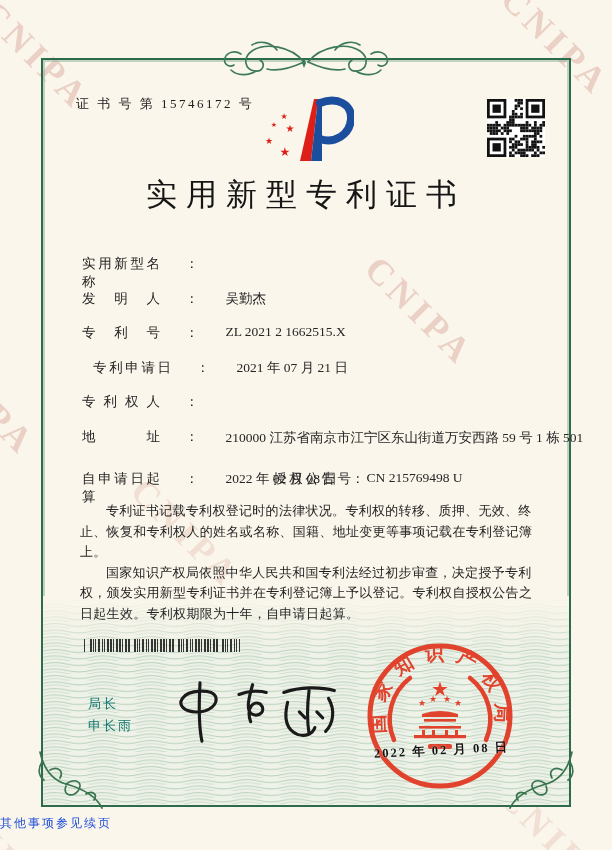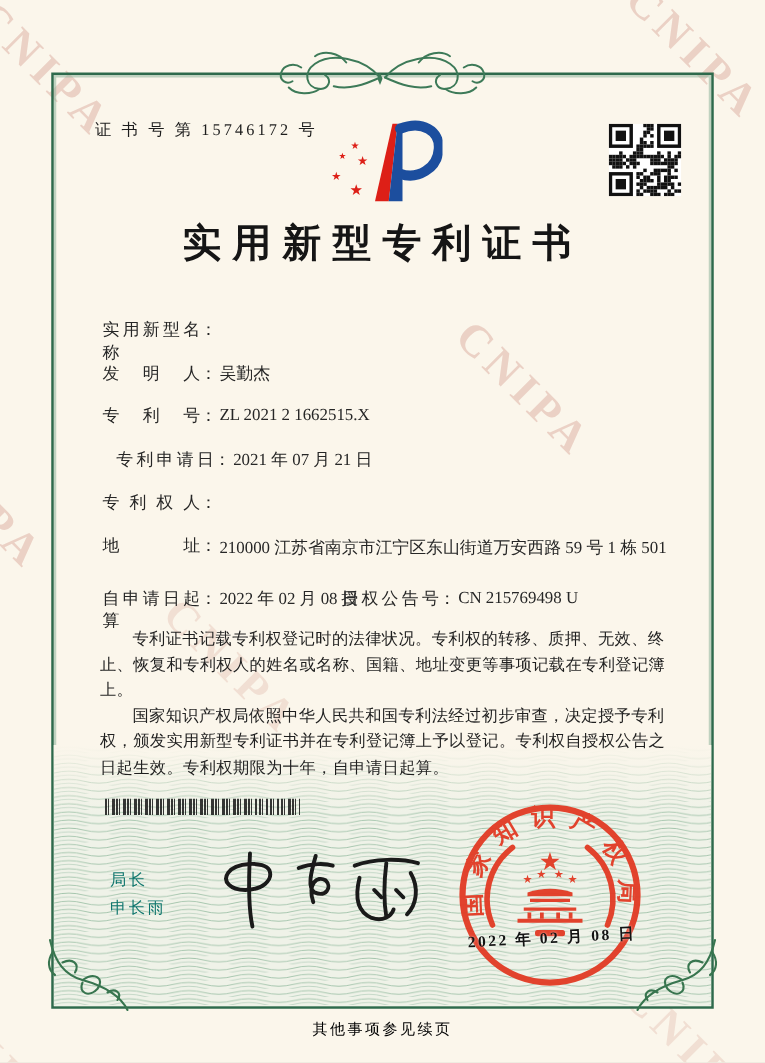--- a/index.html
+++ b/index.html
@@ -33,25 +33,25 @@
   .ornament{ position:absolute; z-index:3; }
   
   .cert-no{
     position:absolute; left:76px; top:95px; font-size:13px; letter-spacing:2.5px;
     color:#1d1d1d; z-index:4;
   }
   .logo{ position:absolute; left:254px; top:95px; z-index:4; }
   .qr{ position:absolute; left:487px; top:99px; width:58px; height:58px; z-index:4; }
   .title{
     position:absolute; left:0; top:174px; width:612px; text-align:center;
-    font-size:31px; letter-spacing:9px; font-weight:700; color:#151515; z-index:4;
+    font-size:31px; letter-spacing:9px; font-weight:400; color:#151515; z-index:4;
   }
   
   .row{ position:absolute; left:82px; display:flex; align-items:flex-start;
-        font-size:13.5px; color:#262626; z-index:4; }
+        font-size:13.5px; color:#262626; z-index:4;gap:25px; }
   .lbl{ display:inline-block; width:78px; text-align:justify; text-align-last:justify; }
   .colon{ display:inline-block; }
   .val{ display:inline-block; margin-left:2px; }
   .val.wrap{ width:384px; line-height:19px; }
   .grp2{ position:absolute; left:191px; top:0; display:flex; }
   
   .body-text{
     position:absolute; left:80px; top:501px; width:457px; z-index:4;
     font-size:13px; line-height:20.5px; letter-spacing:0.3px; color:#1f1f1f;
   }
@@ -73,22 +73,22 @@
   .seal-date{
     position:absolute; left:374px; top:741px; width:182px; z-index:6;
     font-size:12.5px; font-weight:bold; letter-spacing:2px; color:#131313;
     transform:rotate(-3deg); text-shadow:0 0 2px rgba(255,255,255,.75);
   }
   .page-info{
     position:absolute; left:0; top:779px; width:612px; text-align:center;
     font-size:11px; letter-spacing:1.5px; color:#3c3c3c; z-index:4;
   }
   .note{
-    position:absolute; left:0; top:815px; width:612px; text-align:center;
-    font-size:12px; letter-spacing:2px; color:#000000; z-index:4;
+    position:absolute; left:0; top:815px; width:612px; text-align:left;
+    font-size:12px; letter-spacing:2px; color:#1d4ed8; z-index:4;
   }
 </style>
 </head>
 <body>
 
 <div class="page">
 
   <div class="wm" style="left:2px;top:-8px;">CNIPA</div>
   <div class="wm" style="left:522px;top:-22px;">CNIPA</div>
   <div class="wm" style="left:386px;top:248px;">CNIPA</div>

